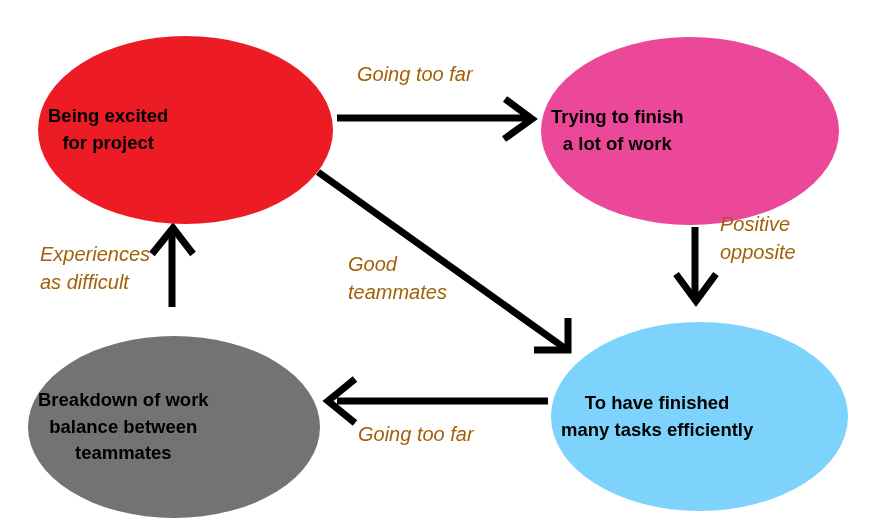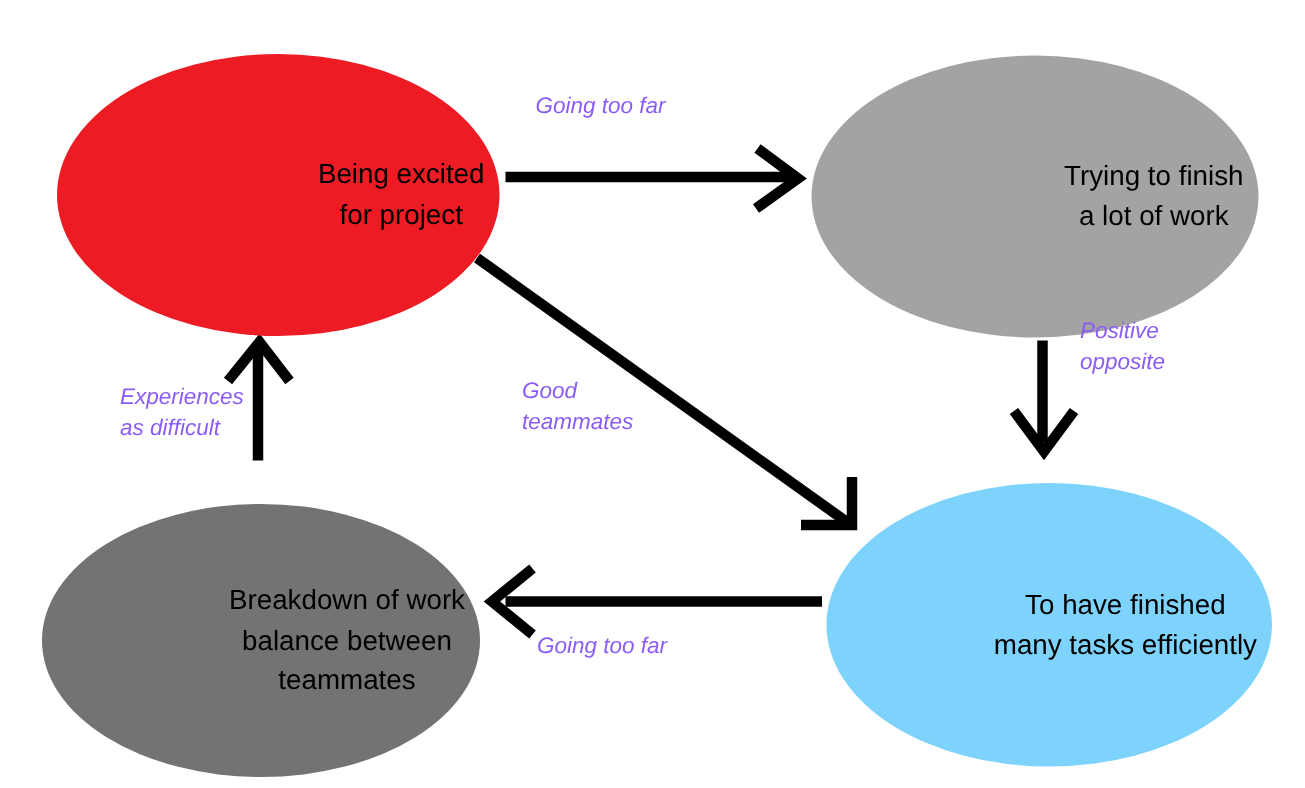--- a/index.html
+++ b/index.html
@@ -23,42 +23,43 @@
     top: 0;
     width: 870px;
     height: 525px;
     pointer-events: none;
   }
   .node {
     position: absolute;
     border-radius: 50%;
     display: flex;
     align-items: center;
-    justify-content: flex-end;
+    justify-content: flex-start;
     text-align: center;
     box-sizing: border-box;
+    font-weight: bold;
   }
   .node-label {
     color: #000000;
     font-size: 18.5px;
     line-height: 1.45;
     white-space: pre-line;
     padding: 0 10px;
   }
   .edge-label {
     position: absolute;
-    color: #8b5cf6;
-    font-size: 15px;
+    color: #a16207;
+    font-size: 20px;
     font-style: italic;
     line-height: 1.42;
     white-space: pre-line;
   }
   
   #node-red    { left: 38px;  top: 36px;  width: 295px; height: 188px; background: #ED1C24; }
-  #node-green  { left: 541px; top: 37px;  width: 298px; height: 188px; background: #a3a3a3; }
+  #node-green  { left: 541px; top: 37px;  width: 298px; height: 188px; background: #ec4899; }
   #node-yellow { left: 28px;  top: 336px; width: 292px; height: 182px; background: #737373; }
   #node-blue   { left: 551px; top: 322px; width: 297px; height: 189px; background: #7dd3fc; }
 </style>
 </head>
 <body>
 
 <div id="canvas">
 
   <svg id="edges" viewBox="0 0 870 525">
 
@@ -112,16 +113,16 @@
   <div class="edge-label" style="left:357px; top:60px;">Going too far</div>
 
   <div class="edge-label" style="left:720px; top:210px;">Positive
 opposite</div>
 
   <div class="edge-label" style="left:348px; top:250px;">Good
 teammates</div>
 
   <div class="edge-label" style="left:358px; top:420px;">Going too far</div>
 
-  <div class="edge-label" style="left:40px; top:254px;margin-left:40px;">Experiences
+  <div class="edge-label" style="left:40px; top:240px;">Experiences
 as difficult</div>
 
 </div>
 
 </body></html>

